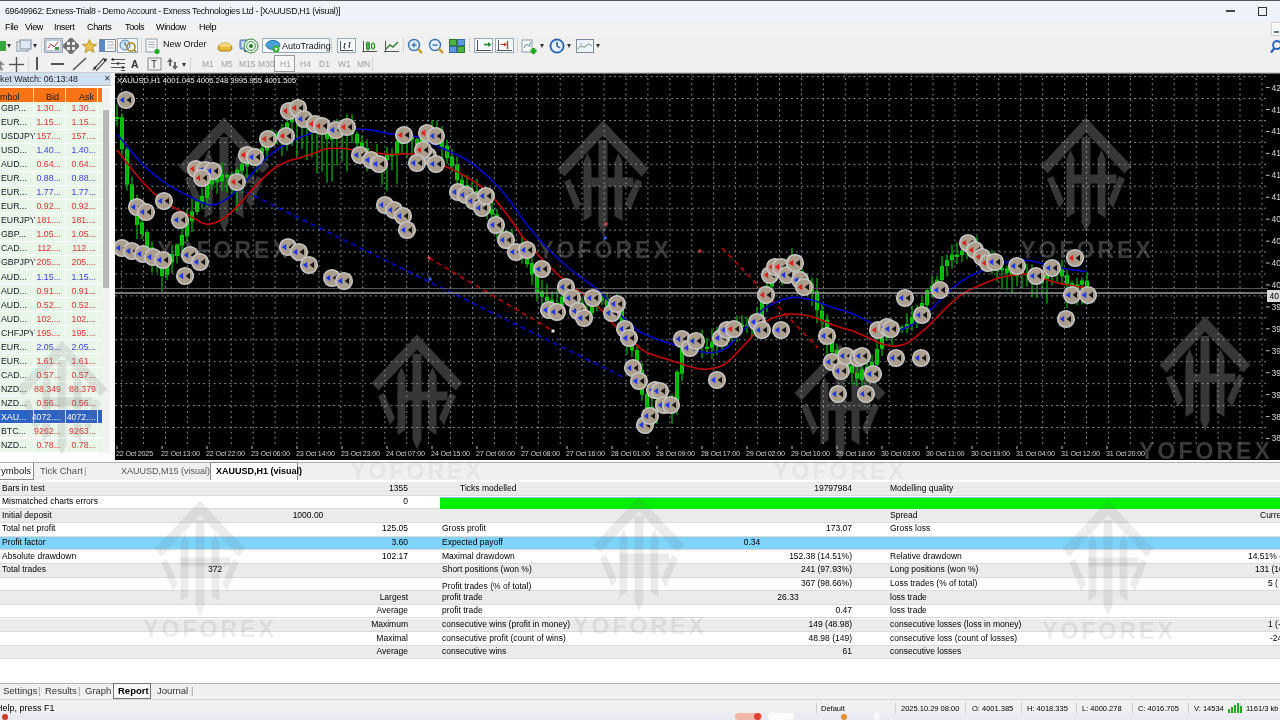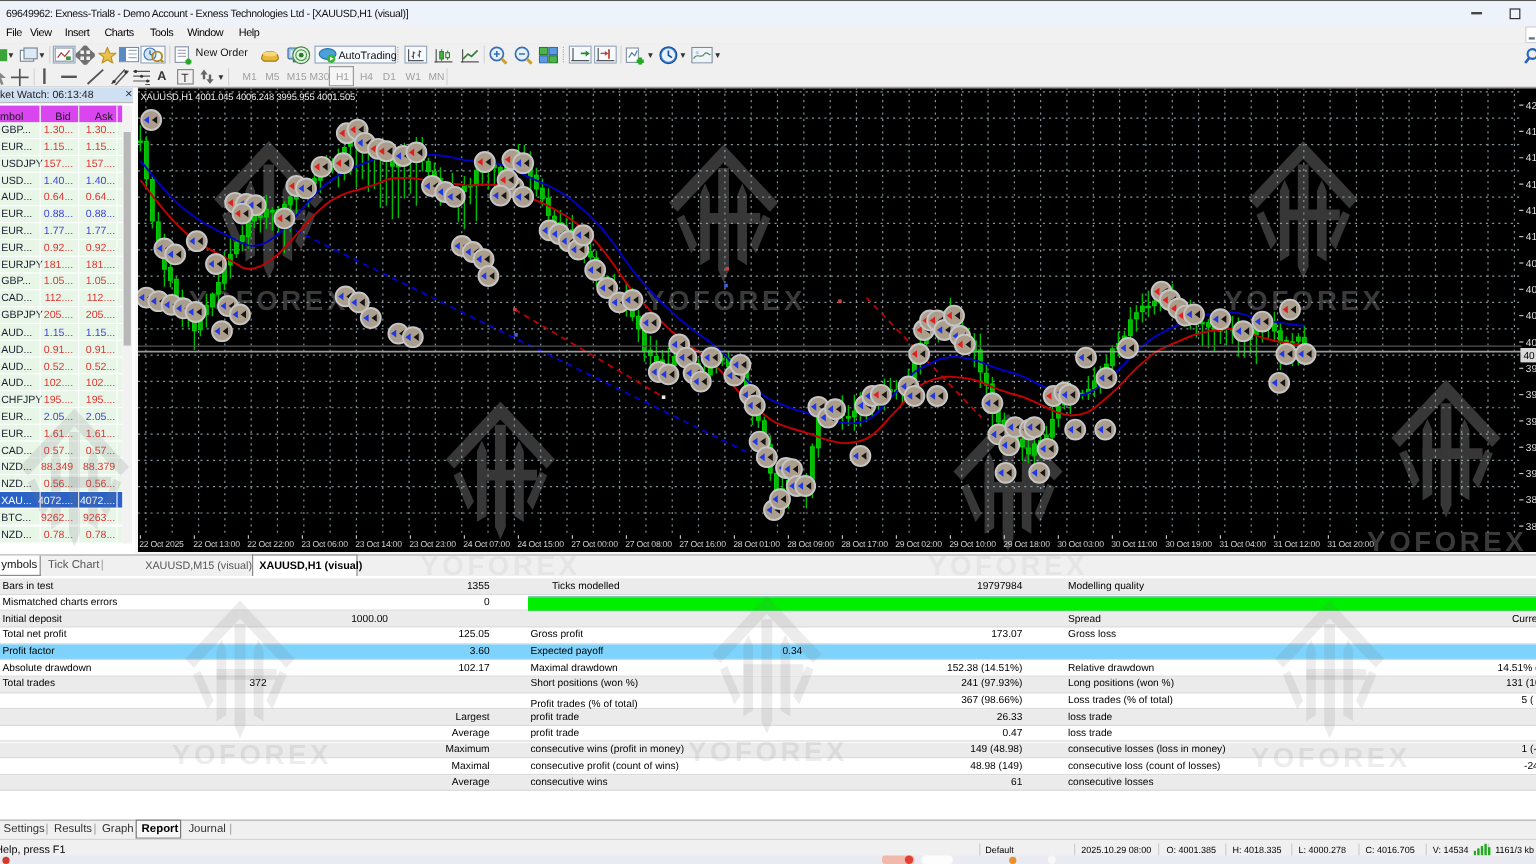--- a/index.html
+++ b/index.html
@@ -258,21 +258,21 @@
 <div style="position:absolute;left:372px;top:2px;width:1px;height:14px;background:#d5d5d5"></div>
 </div>
 <div class="abs" style="left:0;top:72px;width:1280px;height:1px;background:#cccccc"></div>
 
 <div class="abs" style="left:0;top:73px;width:113px;height:389px;background:#fff">
   <div style="position:absolute;left:0;top:0;width:111px;height:11.5px;background:#cfe0f2">
     <span style="position:absolute;left:0;top:1px;color:#222;font-size:8.8px">ket Watch: 06:13:48</span>
     <span style="position:absolute;left:104px;top:1px;color:#333;font-size:8px">✕</span>
   </div>
   <div style="position:absolute;left:0;top:11.5px;width:111px;height:1px;background:#b8b8b8"></div>
-  <div style="position:absolute;left:0;top:15px;width:102px;height:14px;background:#d946ef">
+  <div style="position:absolute;left:0;top:15px;width:102px;height:14px;background:#f97316">
     <span style="position:absolute;left:0;top:4px;color:#1a1a1a;font-size:9px">mbol</span>
     <span style="position:absolute;right:43px;top:4px;color:#1a1a1a;font-size:9px">Bid</span>
     <span style="position:absolute;right:8px;top:4px;color:#1a1a1a;font-size:9px">Ask</span>
   </div>
   <div style="position:absolute;left:0;top:28.5px;width:102px;height:13.1px;background:#e7f6e7;font-size:8.8px">
       <span style="position:absolute;left:1px;top:1.5px;color:#1a1a2e">GBP...</span>
       <span style="position:absolute;right:41px;top:1.5px;color:#e03434">1.30...</span>
       <span style="position:absolute;right:6px;top:1.5px;color:#e03434">1.30...</span>
     </div>
     <div style="position:absolute;left:0;top:42.5px;width:102px;height:13.1px;background:#e7f6e7;font-size:8.8px">
@@ -1172,21 +1172,21 @@
     <span style="position:absolute;left:2px;top:0.5px">Total net profit</span>
     <span style="position:absolute;left:208px;width:200px;top:0.5px;text-align:right">125.05</span>
     <span style="position:absolute;left:442px;top:0.5px">Gross profit</span>
     <span style="position:absolute;left:652px;width:200px;top:0.5px;text-align:right">173.07</span>
     <span style="position:absolute;left:890px;top:0.5px">Gross loss</span>
   </div>
 <div style="position:absolute;left:0;top:536.6px;width:1280px;height:13.65px;background:#7dd3fc;border-bottom:1px solid #dadada;box-sizing:border-box;font-size:8.5px">
     <span style="position:absolute;left:2px;top:0.5px">Profit factor</span>
     <span style="position:absolute;left:208px;width:200px;top:0.5px;text-align:right">3.60</span>
     <span style="position:absolute;left:442px;top:0.5px">Expected payoff</span>
-    <span style="position:absolute;left:652px;width:200px;top:0.5px;text-align:left">0.34</span>
+    <span style="position:absolute;left:652px;width:200px;top:0.5px;text-align:center">0.34</span>
   </div>
 <div style="position:absolute;left:0;top:550.2px;width:1280px;height:13.65px;background:#ffffff;border-bottom:1px solid #dadada;box-sizing:border-box;font-size:8.5px">
     <span style="position:absolute;left:2px;top:0.5px">Absolute drawdown</span>
     <span style="position:absolute;left:208px;width:200px;top:0.5px;text-align:right">102.17</span>
     <span style="position:absolute;left:442px;top:0.5px">Maximal drawdown</span>
     <span style="position:absolute;left:652px;width:200px;top:0.5px;text-align:right">152.38 (14.51%)</span>
     <span style="position:absolute;left:890px;top:0.5px">Relative drawdown</span>
     <span style="position:absolute;left:1248px;top:0.5px;white-space:nowrap">14.51% (1</span>
   </div>
 <div style="position:absolute;left:0;top:563.9px;width:1280px;height:13.65px;background:#ebebeb;border-bottom:1px solid #dadada;box-sizing:border-box;font-size:8.5px">
@@ -1199,21 +1199,21 @@
   </div>
 <div style="position:absolute;left:0;top:577.5px;width:1280px;height:13.65px;background:#ffffff;border-bottom:1px solid #dadada;box-sizing:border-box;font-size:8.5px">
     <span style="position:absolute;left:442px;top:3px">Profit trades (% of total)</span>
     <span style="position:absolute;left:652px;width:200px;top:0.5px;text-align:right">367 (98.66%)</span>
     <span style="position:absolute;left:890px;top:0.5px">Loss trades (% of total)</span>
     <span style="position:absolute;left:1268px;top:0.5px;white-space:nowrap">5 (</span>
   </div>
 <div style="position:absolute;left:0;top:591.2px;width:1280px;height:13.65px;background:#ebebeb;border-bottom:1px solid #dadada;box-sizing:border-box;font-size:8.5px">
     <span style="position:absolute;left:208px;width:200px;top:0.5px;text-align:right">Largest</span>
     <span style="position:absolute;left:442px;top:0.5px">profit trade</span>
-    <span style="position:absolute;left:652px;width:200px;top:0.5px;text-align:right">26.33</span>
+    <span style="position:absolute;left:688px;width:200px;top:0.5px;text-align:center">26.33</span>
     <span style="position:absolute;left:890px;top:0.5px">loss trade</span>
   </div>
 <div style="position:absolute;left:0;top:604.8px;width:1280px;height:13.65px;background:#ffffff;border-bottom:1px solid #dadada;box-sizing:border-box;font-size:8.5px">
     <span style="position:absolute;left:208px;width:200px;top:0.5px;text-align:right">Average</span>
     <span style="position:absolute;left:442px;top:0.5px">profit trade</span>
     <span style="position:absolute;left:652px;width:200px;top:0.5px;text-align:right">0.47</span>
     <span style="position:absolute;left:890px;top:0.5px">loss trade</span>
   </div>
 <div style="position:absolute;left:0;top:618.5px;width:1280px;height:13.65px;background:#ebebeb;border-bottom:1px solid #dadada;box-sizing:border-box;font-size:8.5px">
     <span style="position:absolute;left:208px;width:200px;top:0.5px;text-align:right">Maximum</span>

